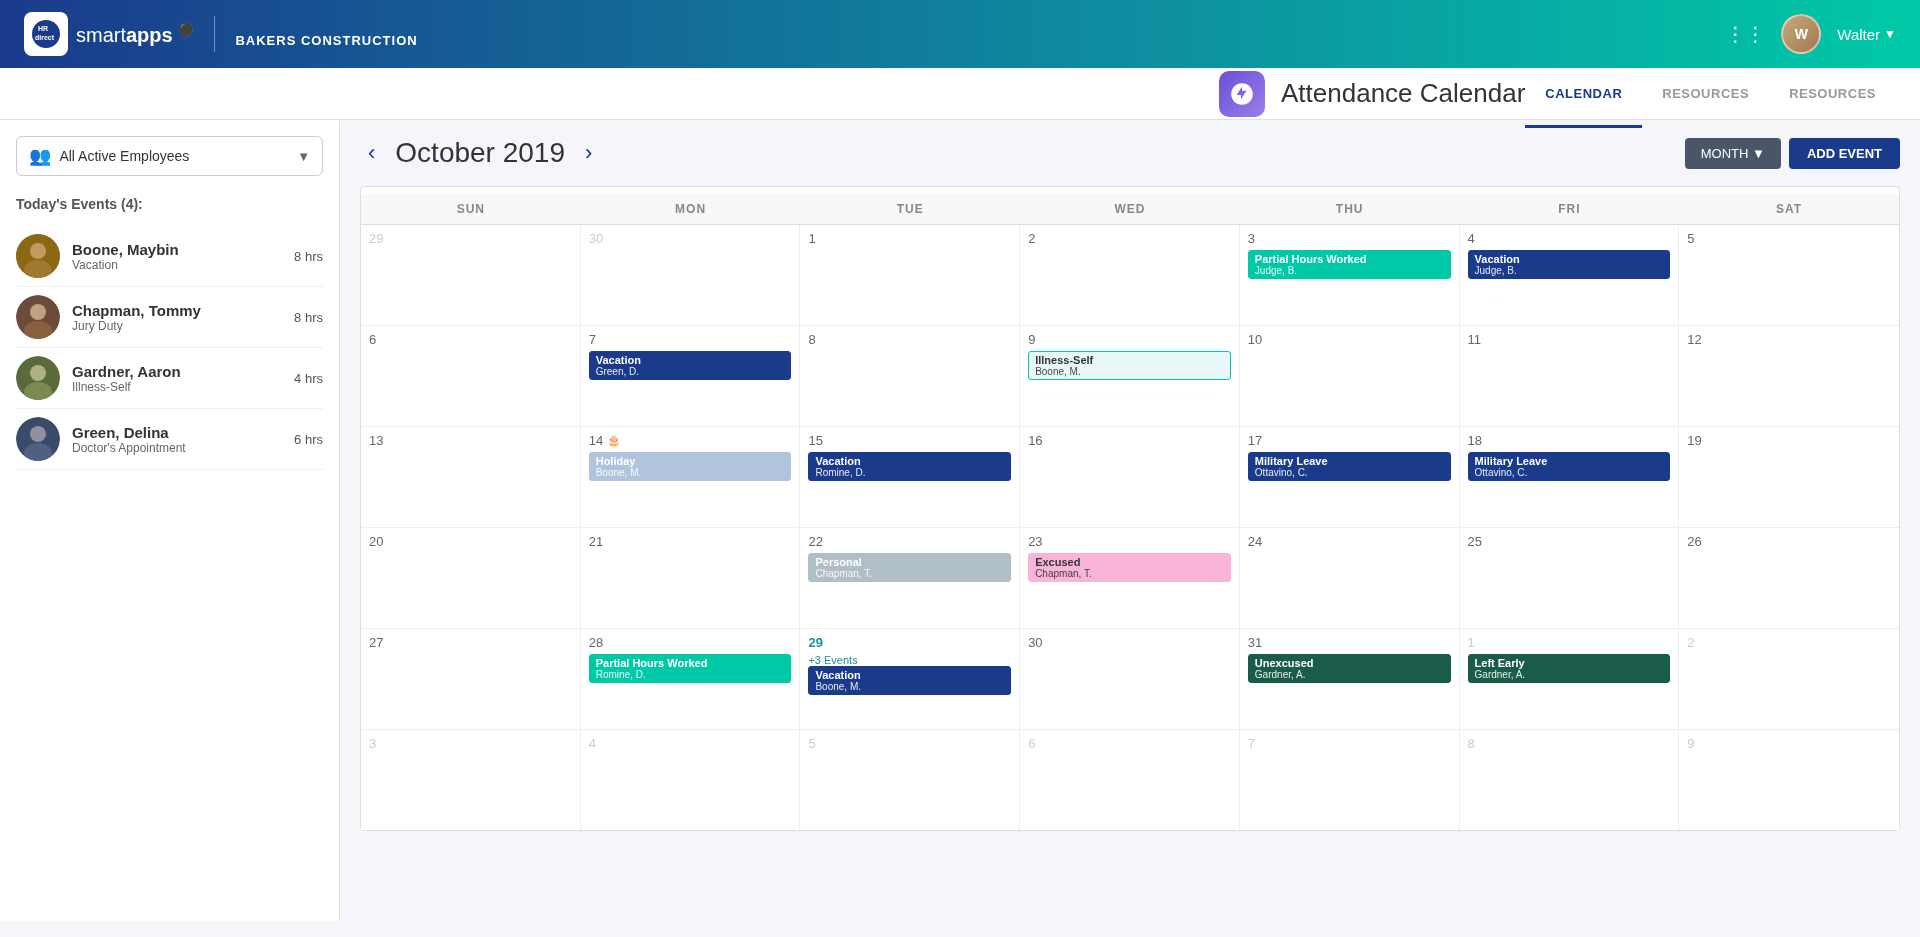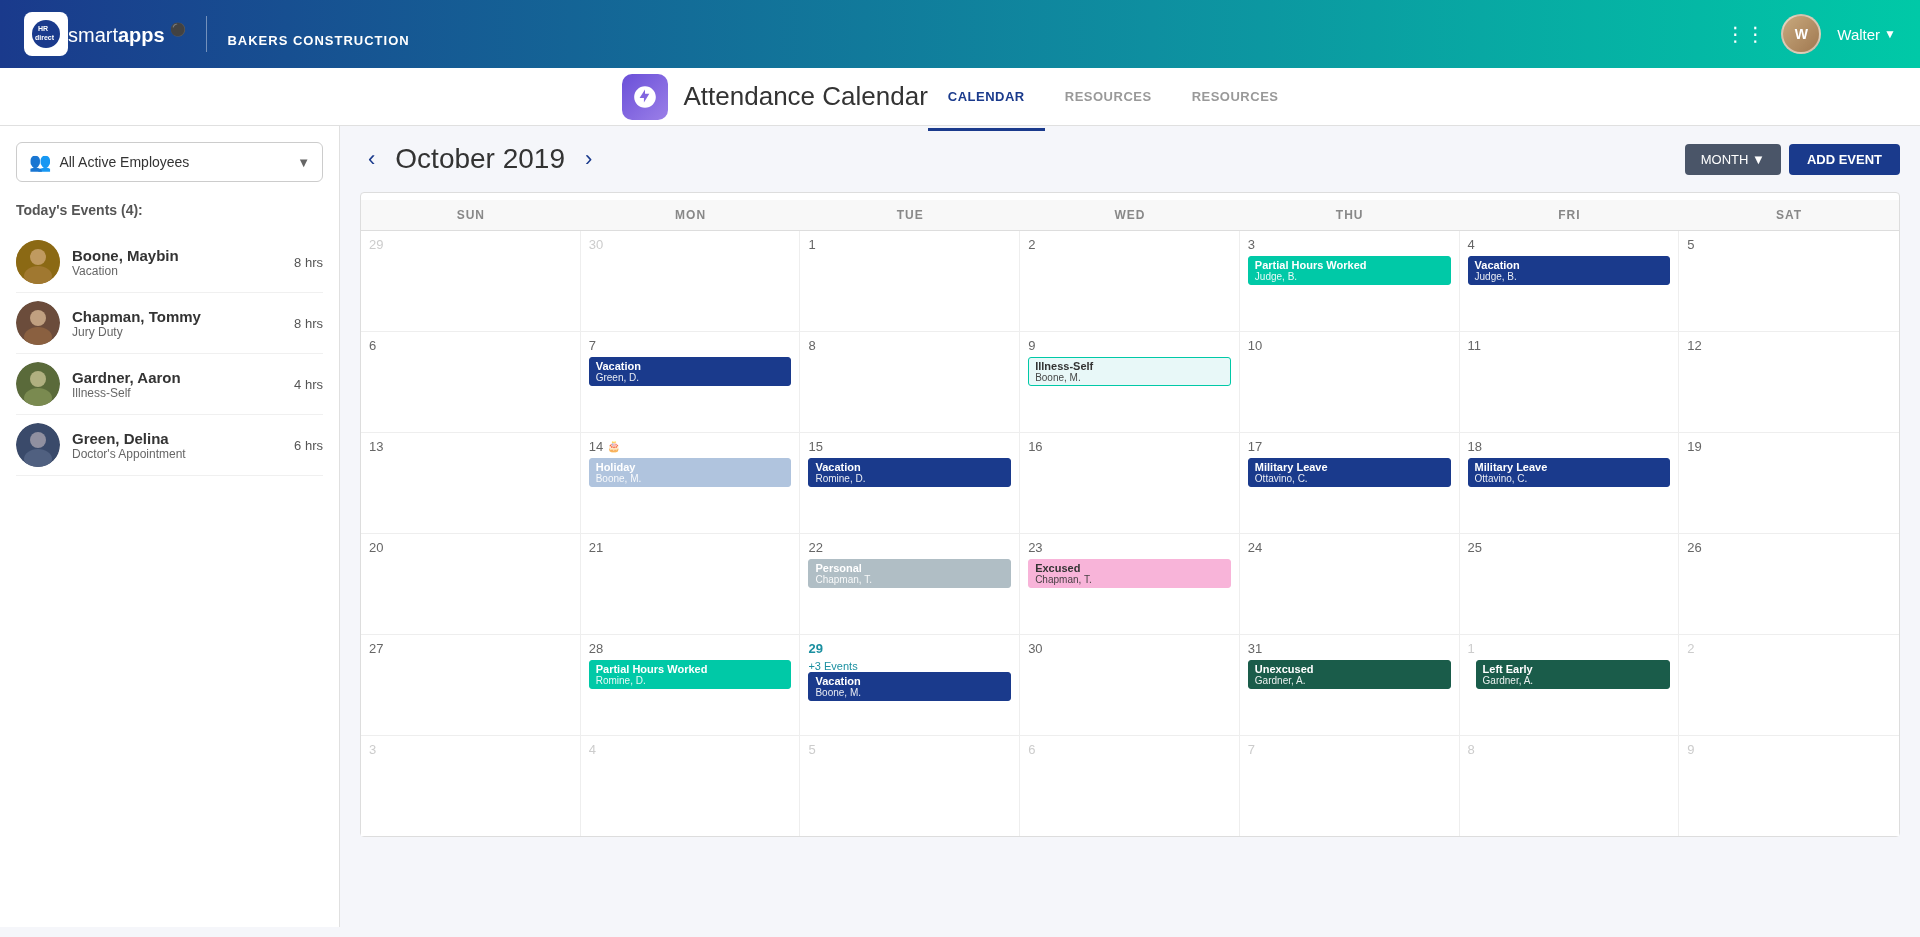--- a/index.html
+++ b/index.html
@@ -8,40 +8,40 @@
     
     .top-nav {
       background: linear-gradient(90deg, #1a3a8c 0%, #0e8fa0 60%, #00c9a7 100%);
       height: 68px;
       display: flex;
       align-items: center;
       padding: 0 24px;
       justify-content: space-between;
     }
     .top-nav-left { display: flex; align-items: center; gap: 20px; }
-    .brand-logo { display: flex; align-items: center; }
+    .brand-logo { display: flex; align-items: center; gap: 8px; }
     .brand-logo .logo-icon { width: 44px; height: 44px; background: white; border-radius: 8px; display: flex; align-items: center; justify-content: center; font-size: 11px; font-weight: bold; color: #1a3a8c; }
     .brand-logo .logo-text { color: white; font-size: 22px; font-weight: 300; }
     .brand-logo .logo-text span { font-weight: 700; }
     .brand-divider { width: 1px; height: 36px; background: rgba(255,255,255,0.4); }
     .company-name { color: white; font-size: 13px; font-weight: 600; letter-spacing: 1px; margin-top: 13px; }
     .top-nav-right { display: flex; align-items: center; gap: 16px; }
     .grid-icon { color: white; font-size: 20px; cursor: pointer; }
     .user-name { color: white; font-size: 15px; font-weight: 500; display: flex; align-items: center; gap: 4px; }
     .avatar-placeholder { width: 40px; height: 40px; border-radius: 50%; background: linear-gradient(135deg, #c8a97e, #a07850); border: 2px solid rgba(255,255,255,0.5); display: flex; align-items: center; justify-content: center; color: white; font-size: 14px; font-weight: bold; }
 
     
     .page-header {
       background: white;
       padding: 4px 24px;
       display: flex;
       align-items: center;
-      justify-content: center;
+      justify-content: flex-end;
       border-bottom: 1px solid #e0e0e0;
-      height: 58px;
+      height: 52px;
     }
     .page-title-area { display: flex; align-items: center; gap: 16px; }
     .page-icon { width: 46px; height: 46px; background: linear-gradient(135deg, #6a4fd8, #9b7fe8); border-radius: 10px; display: flex; align-items: center; justify-content: center; }
     .page-icon svg { width: 26px; height: 26px; fill: white; }
     .page-title { font-size: 26px; font-weight: 300; color: #333; }
     .header-tabs { display: flex; gap: 0; }
     .header-tab { padding: 0 20px; height: 68px; display: flex; align-items: center; font-size: 13px; font-weight: 600; color: #999; cursor: pointer; letter-spacing: 0.5px; position: relative; }
     .header-tab.active { color: #1a3a8c; }
     .header-tab.active::after { content: ''; position: absolute; bottom: 0; left: 0; right: 0; height: 3px; background: #1a3a8c; }
 
@@ -91,21 +91,21 @@
     .cal-event .event-title { font-weight: 600; }
     .cal-event .event-person { font-size: 10px; opacity: 0.9; }
     .event-vacation { background: #1a3a8c; color: white; border: 1px solid #1a3a8c; }
     .event-partial { background: #00c9a7; color: white; border: 1px solid #00c9a7; }
     .event-illness { background: #e8f8f8; color: #333; border: 1px solid #00c9a7; }
     .event-holiday { background: #b0c4de; color: white; border: 1px solid #b0c4de; }
     .event-military { background: #1a3a8c; color: white; border: 1px solid #1a3a8c; }
     .event-personal { background: #b0bec5; color: white; border: 1px solid #b0bec5; }
     .event-excused { background: #f8b4d9; color: #333; border: 1px solid #f8b4d9; }
     .event-unexcused { background: #1a5c4a; color: white; border: 1px solid #1a5c4a; }
-    .event-leftearly { background: #1a5c4a; color: white; border: 1px solid #1a5c4a; margin-left: 8px; }
+    .event-leftearly { background: #1a5c4a; color: white; border: 1px solid #1a5c4a; }
 
     
     .emp-circle-1 { background: linear-gradient(135deg, #8b6914, #c09a50); }
   </style>
 </head>
 <body>
 
 <nav class="top-nav">
   <div class="top-nav-left">
     <div class="brand-logo">

